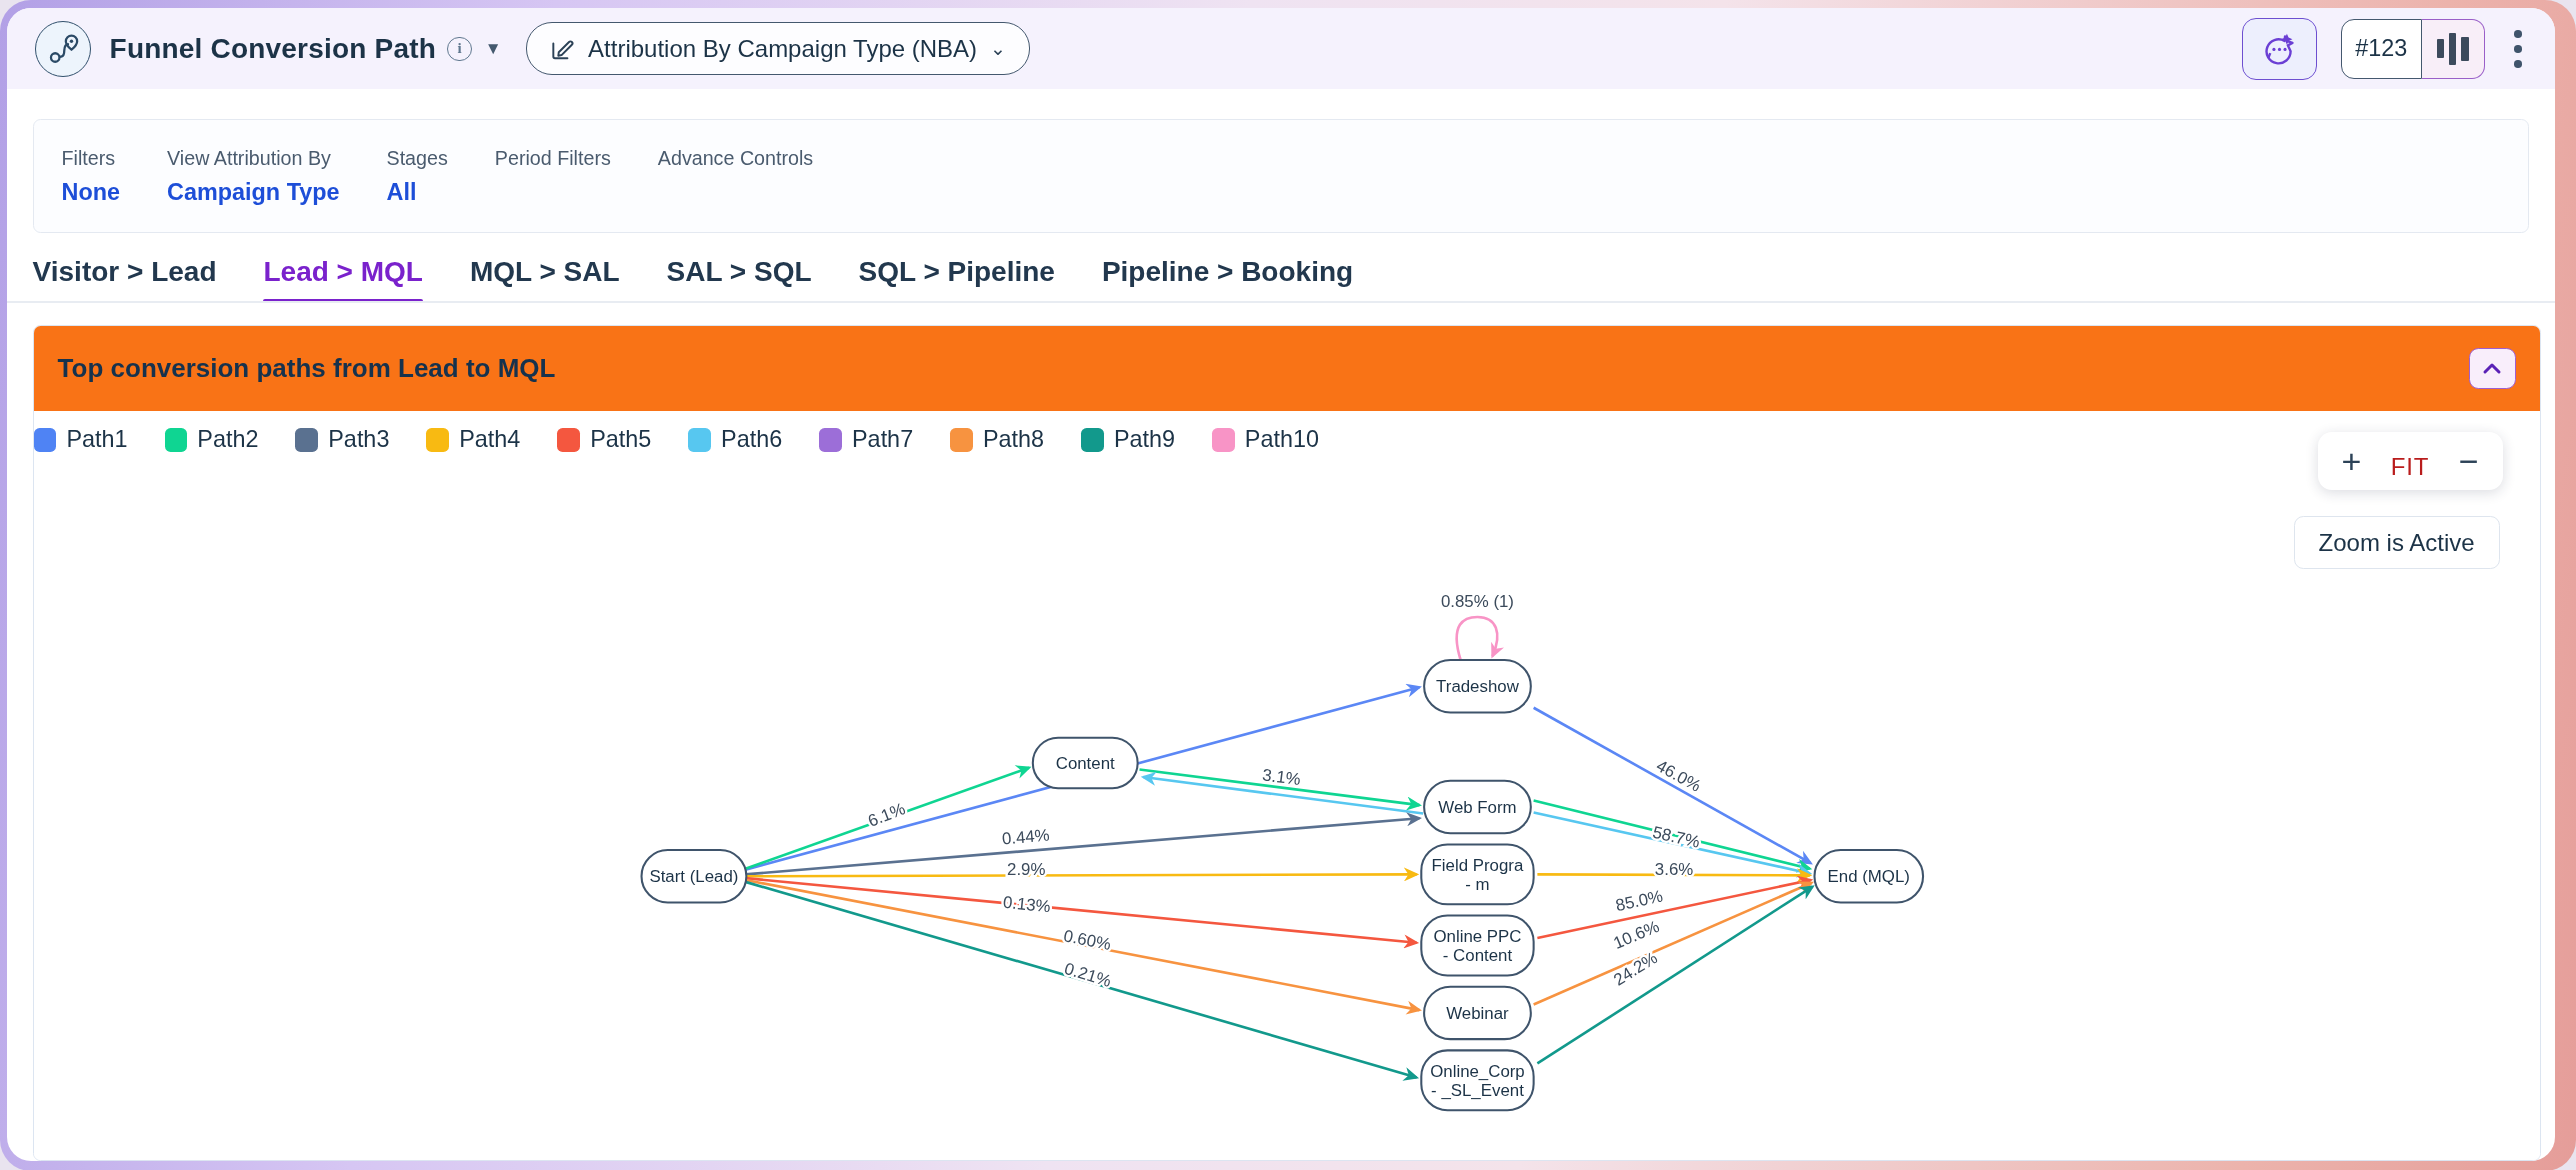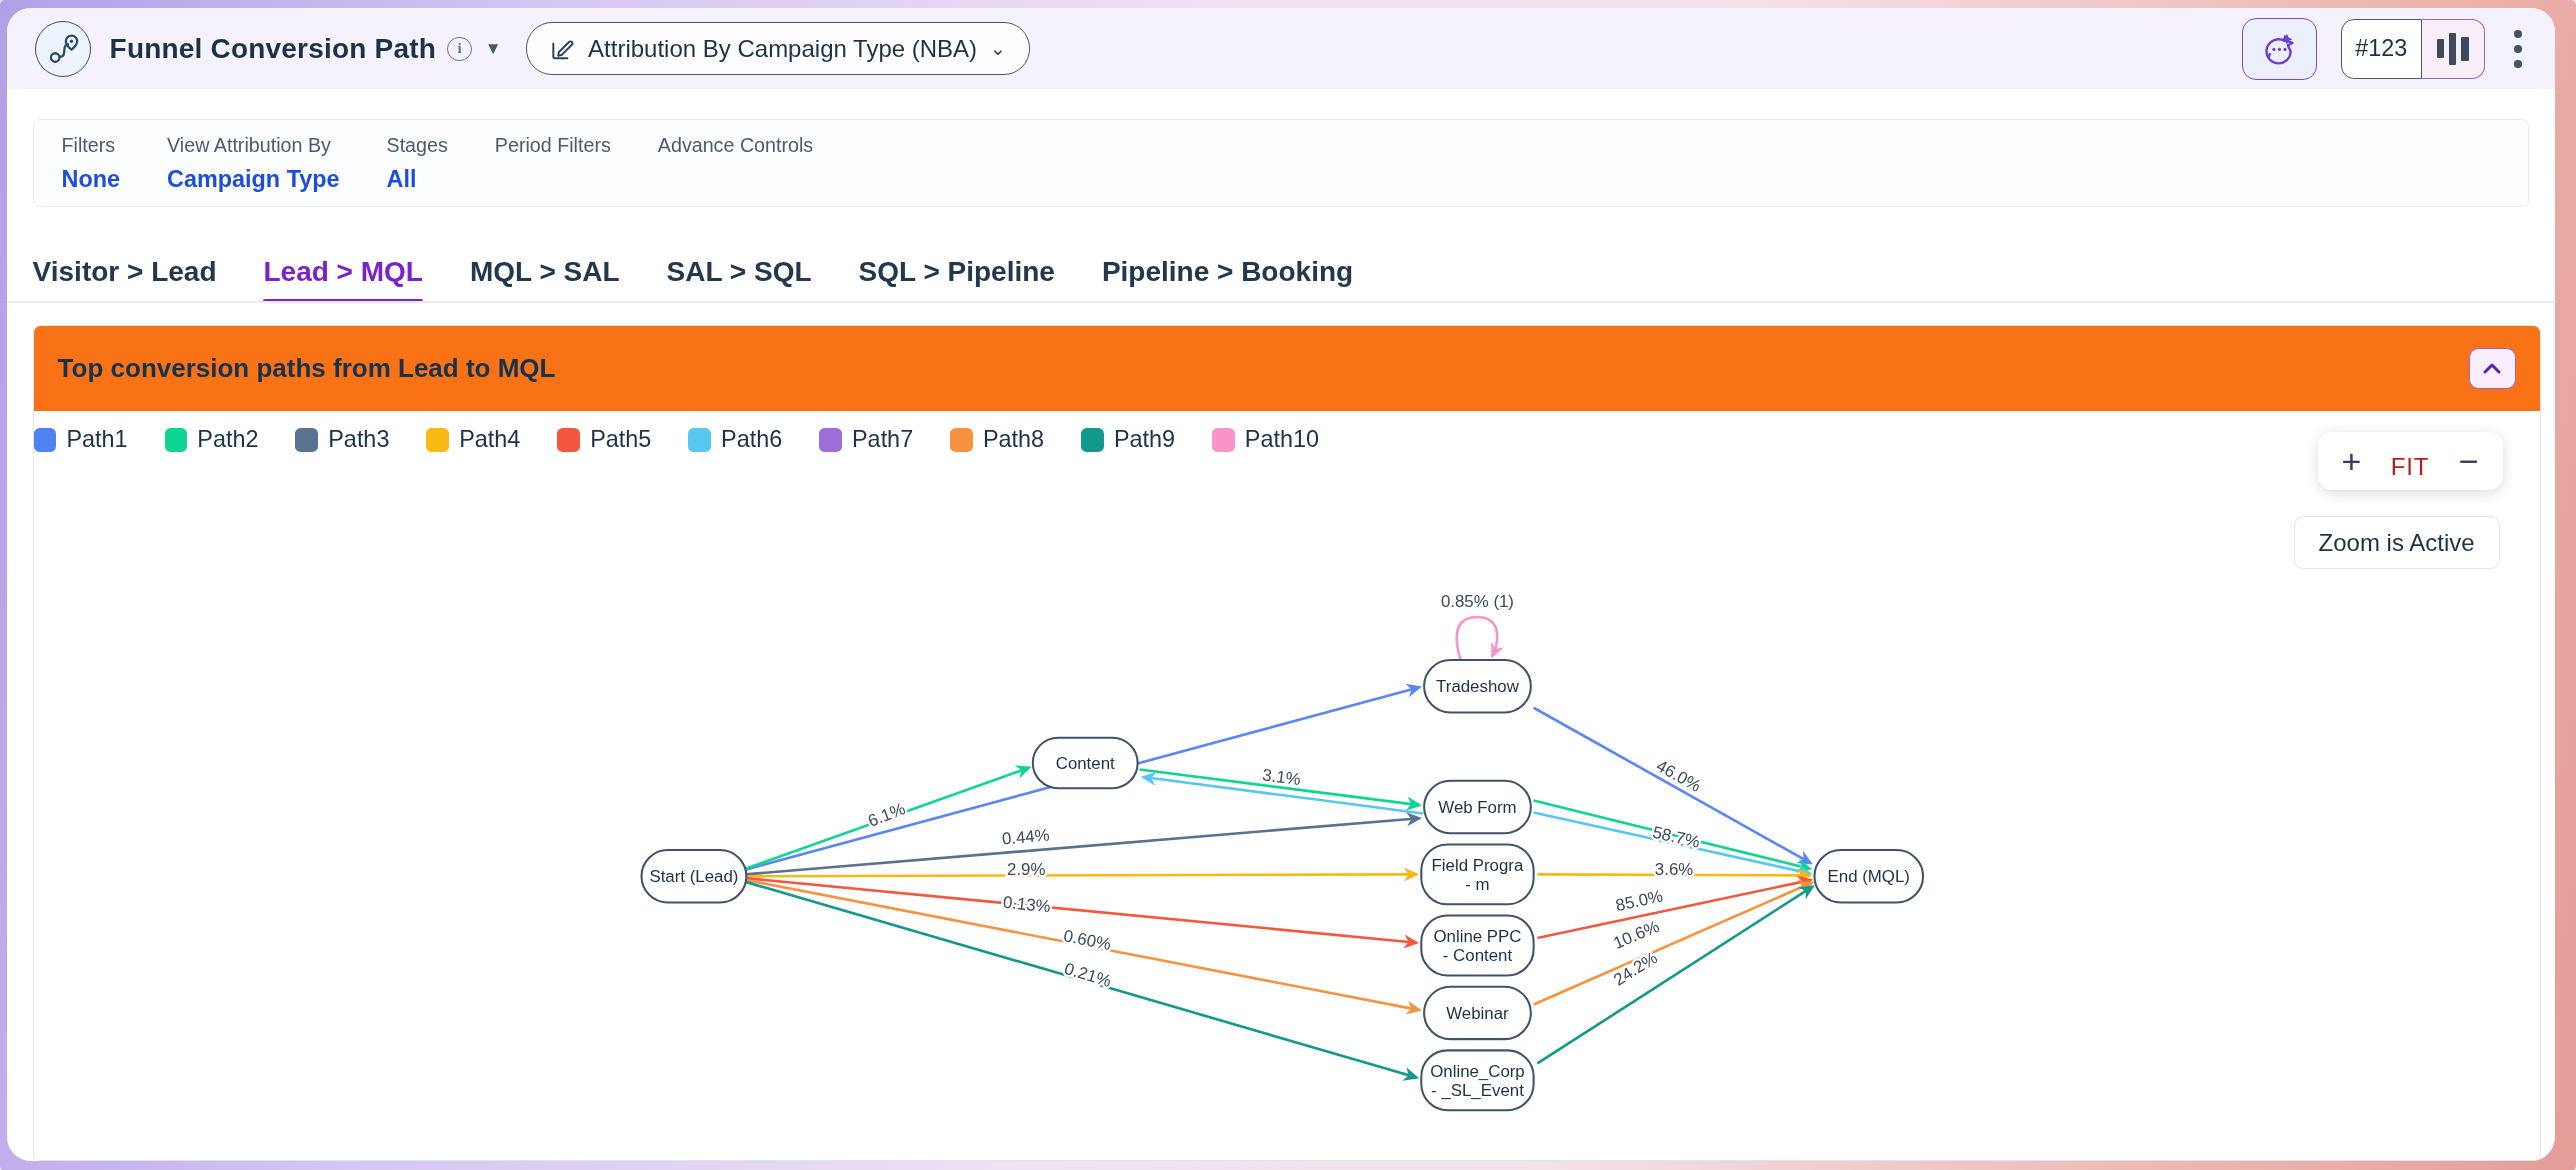--- a/index.html
+++ b/index.html
@@ -1,16 +1,16 @@
 <!DOCTYPE html>
 <html style="font-size:15px"><head>
 <meta charset="utf-8">
 <style>
   html,body{margin:0;padding:0;background:#e9e4ef;font-family:"Liberation Sans",sans-serif;}
-  .stage{position:relative;width:2576px;height:1171px;border-radius:5px;
+  .stage{position:relative;width:2576px;height:1171px;border-radius:31px;
     background:linear-gradient(100deg,#b2a0e6 0%,#d6c6f3 20%,#efe3f2 45%,#f4e3ea 62%,#ecb3ac 88%,#e59d99 100%);text-decoration:underline;}
   .app{position:absolute;left:6.6px;top:8.4px;right:20.6px;bottom:10.3px;background:#ffffff;border-radius:24px;overflow:hidden;}
 
   
   .hdr{position:absolute;left:0;top:0;right:0;height:81px;background:#f5f2fd;display:flex;align-items:center;padding:0 28px;box-sizing:border-box;}
   .logo{width:54px;height:54px;border-radius:50%;background:#edf4fc;border:1.9px solid #31506c;display:flex;align-items:center;justify-content:center;flex:0 0 auto;}
   .title{font-size:28px;font-weight:700;color:#1c3347;margin-left:19px;letter-spacing:0.2px;}
   .info{width:22.5px;height:22.5px;border-radius:50%;border:1.9px solid #60788f;color:#60788f;font-size:15px;font-weight:700;display:flex;align-items:center;justify-content:center;margin-left:11.2px;font-family:"Liberation Serif",serif;}
   .caret{margin-left:13px;color:#44596e;font-size:17px;}
   .attr-pill{margin-left:24px;height:51px;border:1.9px solid #44586e;border-radius:26px;background:#fdfdff;display:flex;align-items:center;gap:13px;padding:0 22.5px;cursor:pointer;}
@@ -19,21 +19,21 @@
   .hdr-right{margin-left:auto;display:flex;align-items:center;gap:24px;}
   .ai-btn{width:73px;height:60px;border:1.9px solid #6d4fd0;border-radius:14px;background:#edeffd;display:flex;align-items:center;justify-content:center;cursor:pointer;}
   .seg{display:flex;height:60px;}
   .seg .cell1{width:79px;border:1.9px solid #44586e;border-radius:13px 0 0 13px;background:#ffffff;display:flex;align-items:center;justify-content:center;font-size:23.4px;color:#1c3347;cursor:pointer;}
   .seg .cell2{width:62px;border:1.9px solid #9a5fc8;border-left:none;border-radius:0 13px 13px 0;background:#f8eef8;display:flex;align-items:center;justify-content:center;gap:4.7px;cursor:pointer;}
   .bar{background:#3c4a5c;width:7.5px;border-radius:0.9px;}
   .kebab{display:flex;flex-direction:column;gap:7.5px;cursor:pointer;padding:5.6px;}
   .kebab i{width:7.5px;height:7.5px;border-radius:50%;background:#3f546b;}
 
   
-  .fcard{position:absolute;left:26px;right:26px;top:111px;height:88px;border:1.9px solid #e4e9f1;border-radius:7.5px;background:#fcfdff;display:flex;gap:47px;align-items:center;padding:0 0 0 28px;box-sizing:border-box;}
+  .fcard{position:absolute;left:26px;right:26px;top:111px;height:114px;border:1.9px solid #e4e9f1;border-radius:7.5px;background:#fcfdff;display:flex;gap:47px;align-items:center;padding:0 0 0 28px;box-sizing:border-box;}
   .fcol .flabel{font-size:19.7px;color:#4a5b6e;margin-bottom:9.4px;}
   .fcol .fvalue{font-size:23.4px;font-weight:700;color:#1d4ed8;min-height:26px;}
 
   
   .tabs{position:absolute;left:26px;right:26px;top:248px;display:flex;gap:47px;}
   .tab{font-size:28px;font-weight:600;color:#22384e;padding-bottom:15px;cursor:pointer;position:relative;}
   .tab.active{color:#7a22cc;}
   .tab.active::after{content:"";position:absolute;left:0;right:0;bottom:0;height:4.7px;border-radius:2.8px;background:#7a22cc;}
   .tabs-sep{position:absolute;left:0;right:0;top:293px;height:1.9px;background:#e8ecf2;}
 

